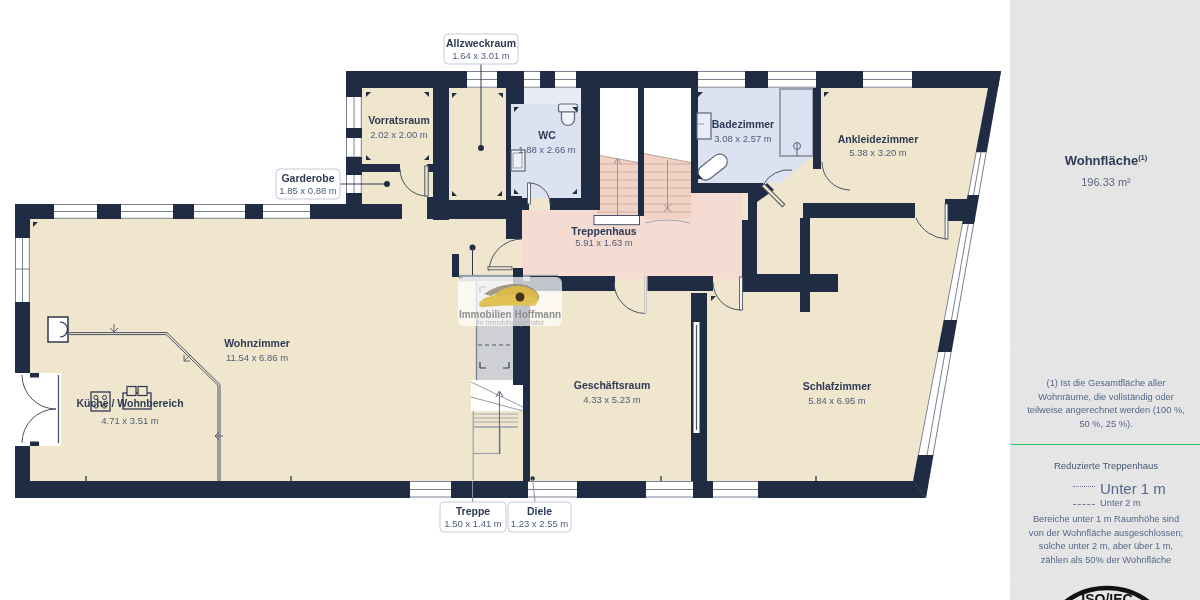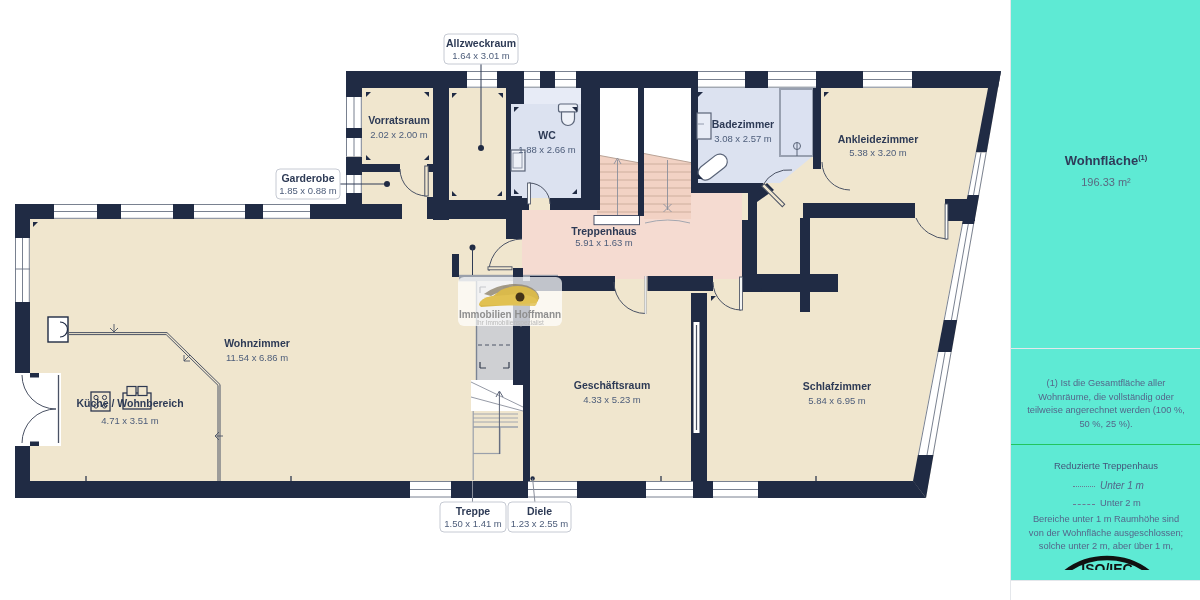--- a/index.html
+++ b/index.html
@@ -1,19 +1,19 @@
 <!DOCTYPE html>
 <html><head>
 <meta charset="utf-8">
 <style>
   html,body{margin:0;padding:0;width:1200px;height:600px;background:#ffffff;
     font-family:"Liberation Sans",sans-serif;overflow:hidden}
   #plan{position:absolute;left:0;top:0}
   #side{position:absolute;left:1010px;top:0;width:190px;height:600px;border-left:1px solid #e4e7eb;}
-  .card{position:absolute;left:0;width:190px;background:#5eead4;}
+  .card{position:absolute;left:0;width:190px;background:#e5e5e5;}
   .ttl{font-weight:bold;fill:#2d3a55;font-size:10.5px}
   .dim{fill:#4d5d7a;font-size:9.5px}
   text{font-family:"Liberation Sans",sans-serif}
 </style>
 </head>
 <body>
 
 <svg id="plan" width="1010" height="600" viewBox="0 0 1010 600">
   <g id="gmain">
 
@@ -591,28 +591,28 @@
   </div>
 
   <div class="card" style="top:349px;height:95px;border-bottom:4px solid #22c55e;">
     <div style="position:absolute;top:28px;left:0;width:190px;text-align:center;font-size:9.3px;line-height:13.5px;color:#54668a;">(1)&nbsp;Ist die Gesamtfläche aller<br>Wohnräume, die vollständig oder<br>teilweise angerechnet werden (100&nbsp;%,<br>50&nbsp;%, 25&nbsp;%).</div>
   </div>
 
   <div class="card" style="top:445px;height:135px;border-bottom:1px solid #e4e7eb;">
     <div style="position:absolute;top:15px;left:0;width:100%;text-align:center;font-size:9.5px;color:#44557a;">Reduzierte Treppenhaus</div>
 
     <div style="position:absolute;top:41px;left:62px;width:22px;border-top:1.6px dotted #6b7a94;"></div>
-    <div style="position:absolute;top:35px;left:89px;font-size:10px;color:#54668a;font-style:italic;">Unter 1 m</div>
+    <div style="position:absolute;top:35px;left:89px;font-size:15px;color:#54668a;">Unter 1 m</div>
 
     <div style="position:absolute;top:59px;left:62px;width:22px;border-top:1.6px dashed #6b7a94;"></div>
     <div style="position:absolute;top:53px;left:89px;font-size:9.3px;color:#54668a;">Unter 2 m</div>
     <div style="position:absolute;top:68px;left:0;width:190px;text-align:center;font-size:9.3px;line-height:13.5px;color:#54668a;">Bereiche unter 1 m Raumhöhe sind<br>von der Wohnfläche ausgeschlossen;<br>solche unter 2 m, aber über 1 m,<br>zählen als 50% der Wohnfläche</div>
   </div>
 
-  <div class="card" style="top:551px;height:19px;overflow:hidden;text-decoration:underline;">
+  <div class="card" style="top:581px;height:19px;overflow:hidden;text-decoration:underline;">
     <svg width="190" height="19" viewBox="0 0 190 19">
 
       <circle cx="96" cy="75" r="68" fill="none" stroke="#111111" stroke-width="4.5"></circle>
 
       <text x="96" y="23" text-anchor="middle" font-size="14px" font-weight="bold" fill="#111111" font-family="Liberation Sans">ISO/IEC</text>
     </svg>
   </div>
 </div>
 
 </body></html>

